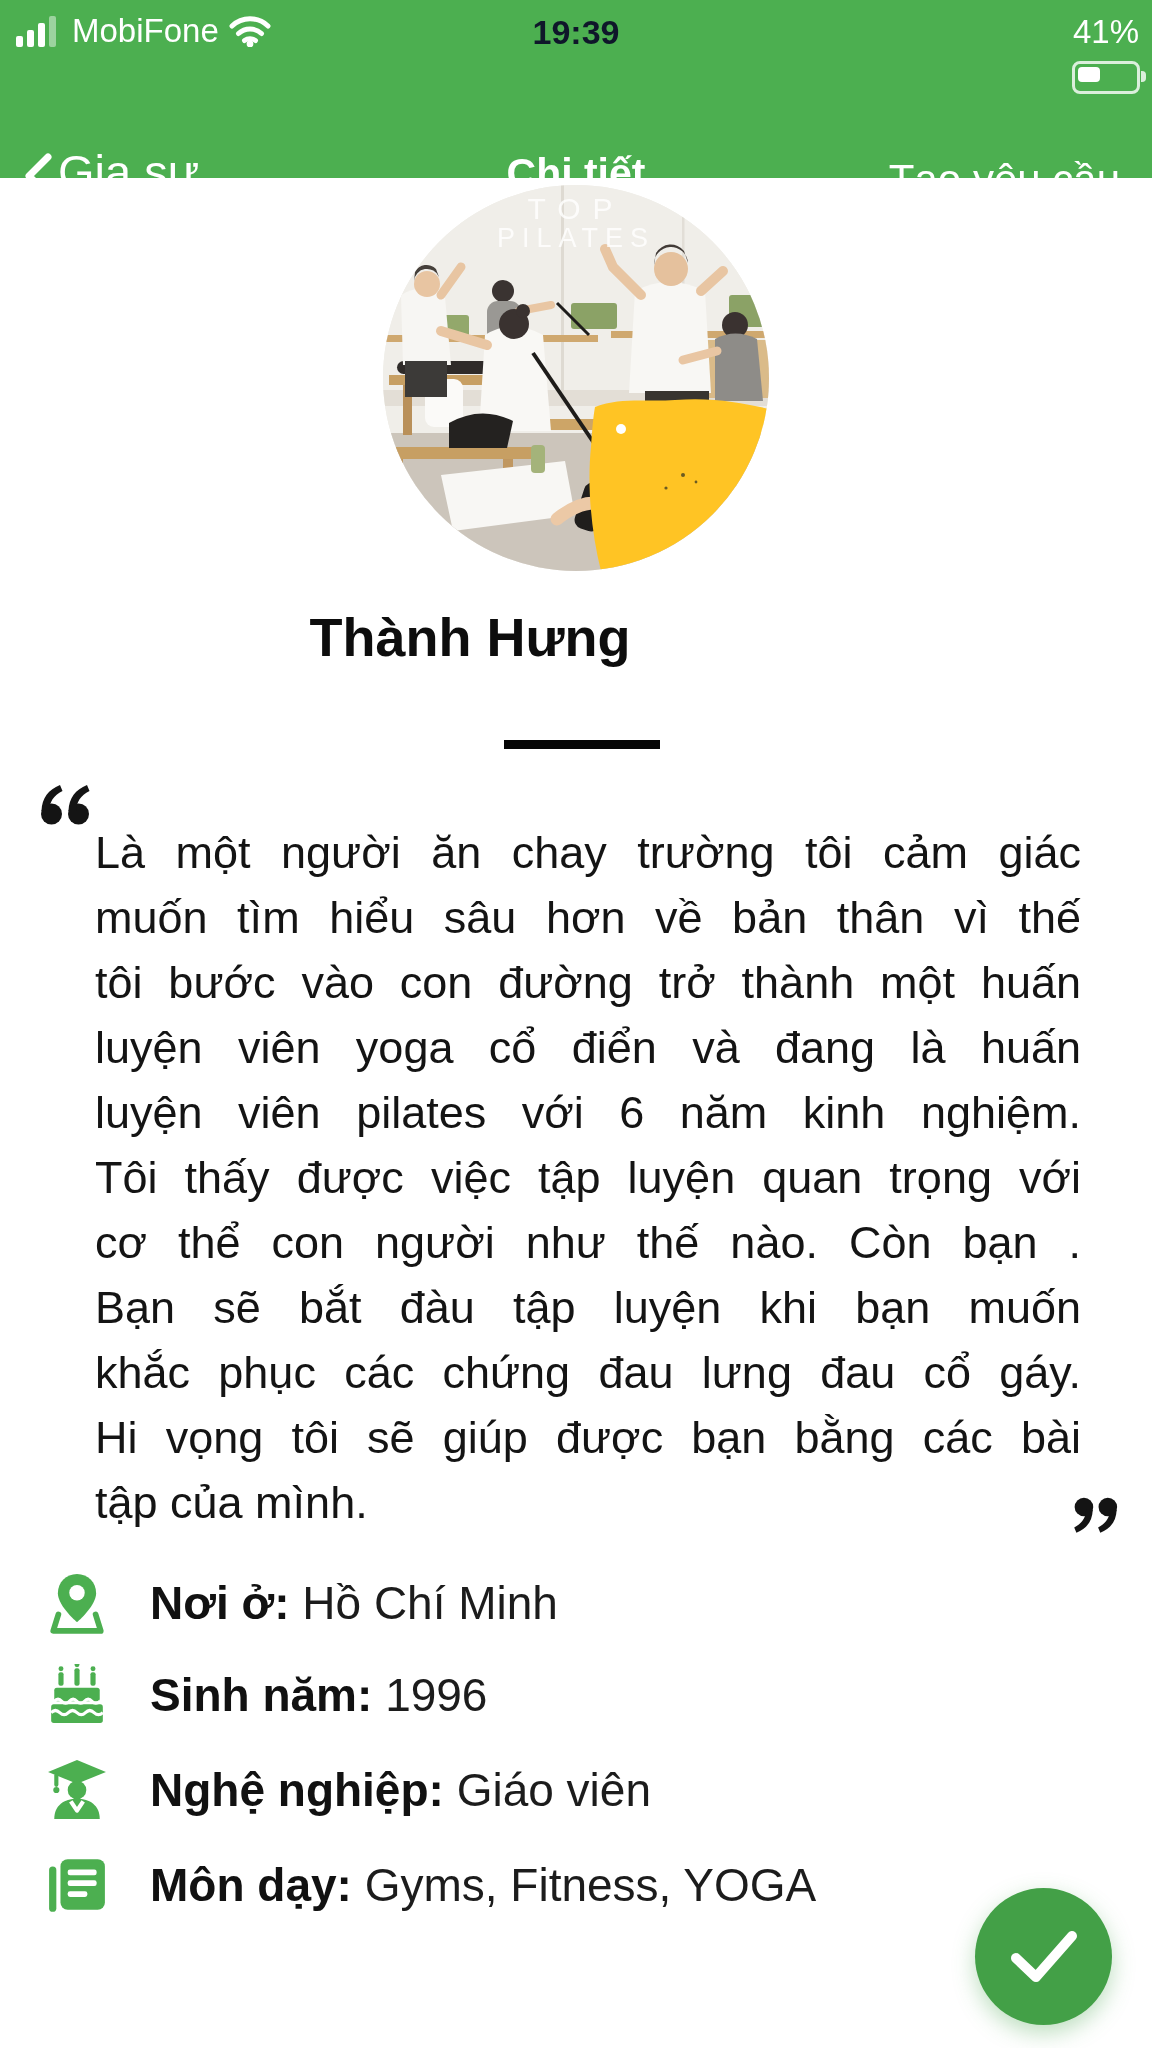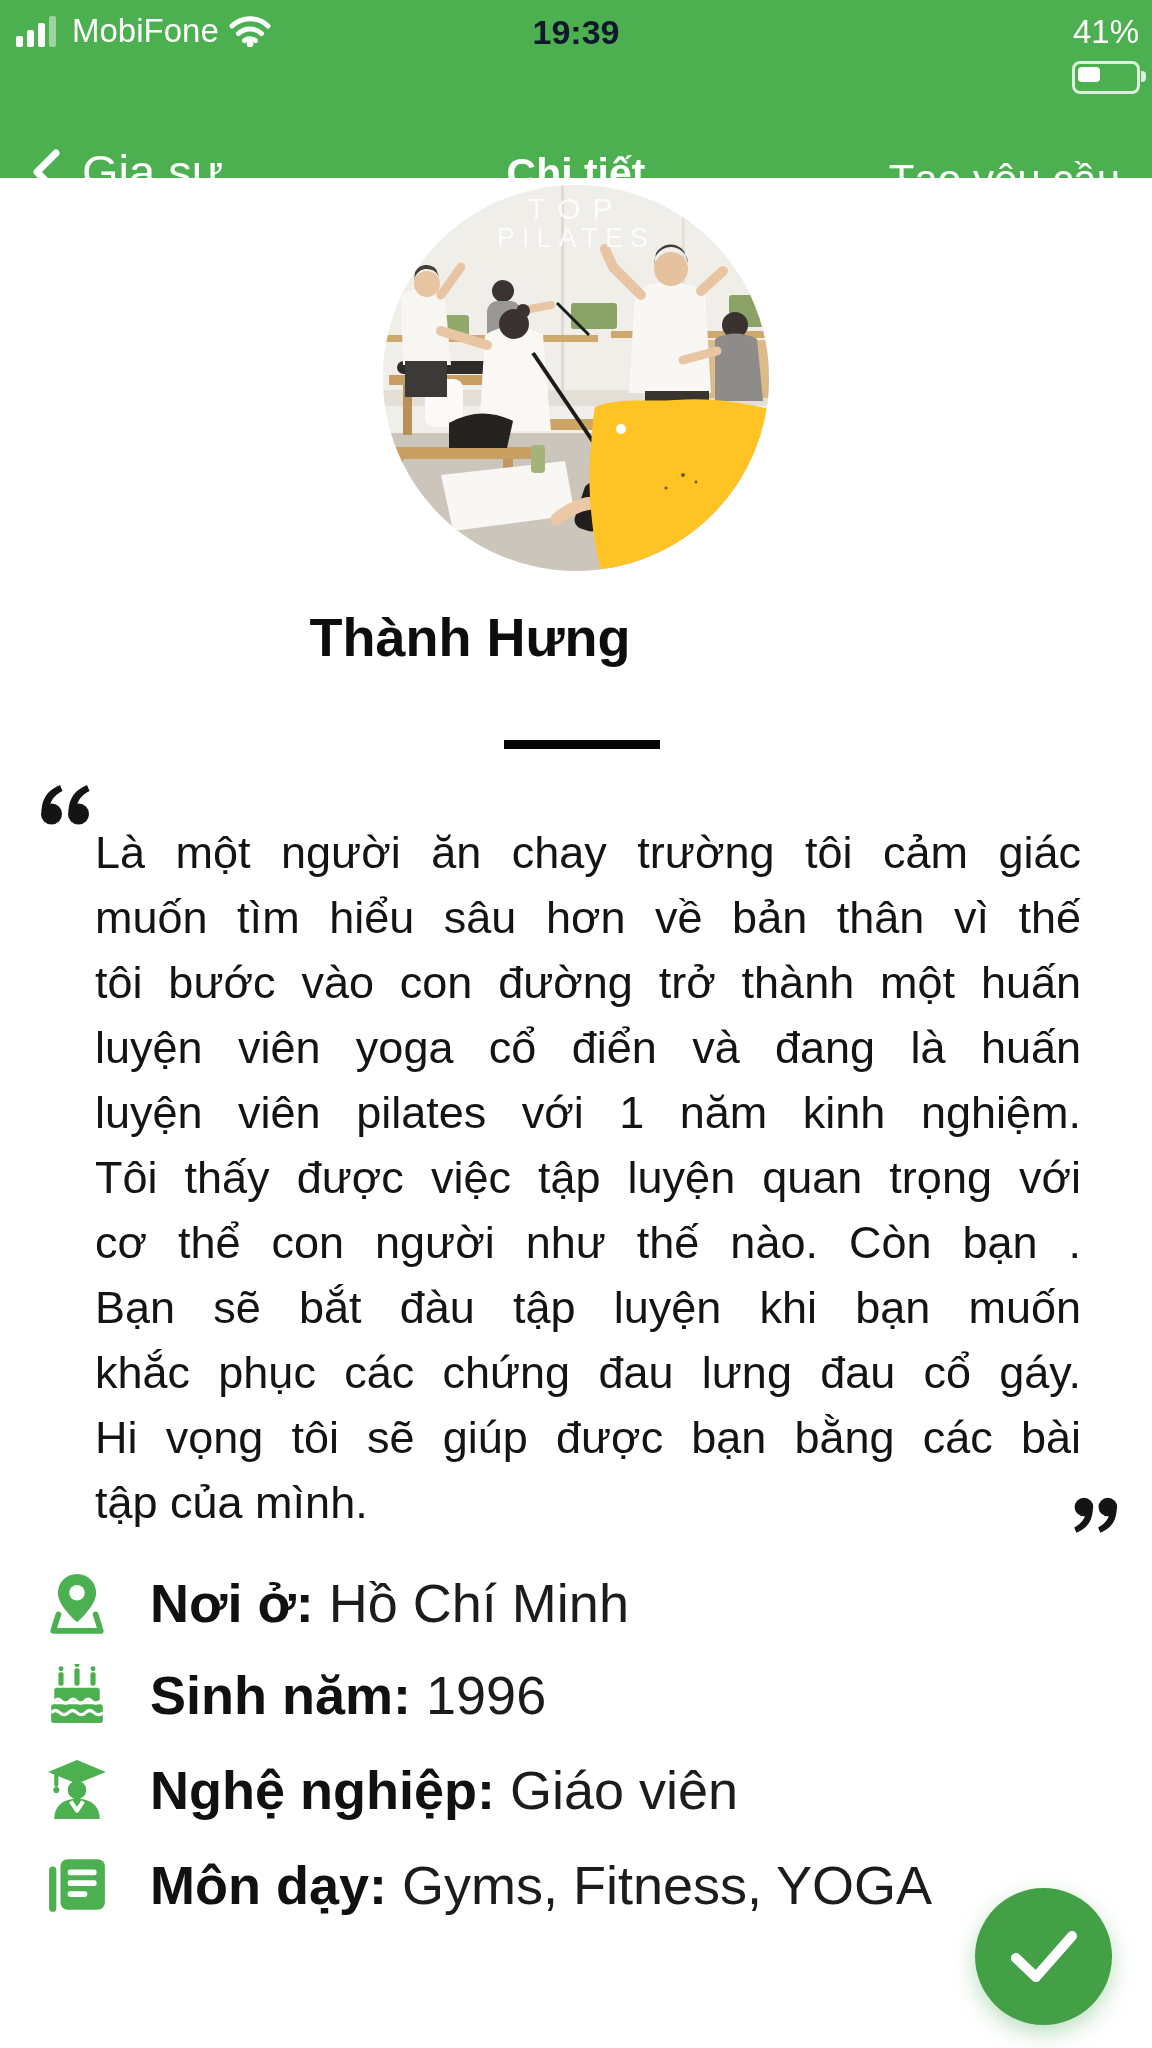--- a/index.html
+++ b/index.html
@@ -14,21 +14,21 @@
   .sb-left{position:absolute;left:16px;top:12px;display:flex;align-items:center;gap:10px;}
   .carrier{font-size:33px;color:#fff;}
   .sb-time{position:absolute;left:0;top:13px;width:1152px;text-align:center;font-size:34px;font-weight:700;color:#0f172a;}
   .sb-right{position:absolute;right:12px;top:13px;display:flex;align-items:center;gap:10px;flex-direction:column;}
   .batt-pct{font-size:33px;color:#fff;}
   .batt{position:relative;width:62px;height:27px;border:3px solid rgba(255,255,255,.8);border-radius:8px;}
   .batt-fill{position:absolute;left:3px;top:3px;width:22px;height:15px;background:#fff;border-radius:4px;}
   .batt-nub{position:absolute;right:-9px;top:7px;width:5px;height:11px;background:rgba(255,255,255,.8);border-radius:0 4px 4px 0;}
 
   .navbar{position:absolute;left:0;top:58px;width:1152px;height:120px;color:#fff;}
-  .nav-back{position:absolute;left:32px;top:86px;display:flex;align-items:center;gap:22px;cursor:pointer;}
+  .nav-back{position:absolute;left:24px;top:86px;display:flex;align-items:flex-end;gap:6px;cursor:pointer;}
   .nav-back-label{font-size:47px;color:#fff;}
   .nav-title{position:absolute;left:0;top:92px;width:1152px;text-align:center;font-size:41px;font-weight:700;color:#fff;}
   .nav-action{position:absolute;right:32px;top:98px;font-size:42px;color:#fff;cursor:pointer;}
 
   
   .avatar{position:absolute;left:383px;top:185px;width:386px;height:386px;border-radius:50%;overflow:hidden;background:#efede8;}
 
   
   .name{position:absolute;left:0;top:602px;width:940px;margin:0;text-align:center;
         font-size:54px;line-height:70px;font-weight:700;color:#0d0d0d;}
@@ -37,21 +37,21 @@
   
   .quote-open{position:absolute;left:40px;top:784px;}
   .quote-close{position:absolute;left:1072px;top:1496px;}
   .bio{position:absolute;left:95px;top:820px;width:986px;color:#141414;}
   .bio-line{height:65px;line-height:65px;font-size:45px;text-align:justify;text-align-last:justify;white-space:nowrap;}
   .bio-line.last{text-align:left;text-align-last:left;}
 
   
   .info-row{position:absolute;left:46px;display:flex;align-items:center;height:80px;}
   .info-icon{width:62px;height:62px;flex:0 0 62px;}
-  .info-text{margin-left:42px;font-size:54px;color:#1c1c1c;white-space:nowrap;}
+  .info-text{margin-left:42px;font-size:46px;color:#1c1c1c;white-space:nowrap;}
   .info-label{font-weight:700;color:#111;}
   .row-0{top:1563px;}
   .row-1{top:1655px;}
   .row-2{top:1750px;}
   .row-3{top:1845px;}
 
   
   .fab{position:absolute;left:975px;top:1888px;width:137px;height:137px;border-radius:50%;
        background:#43a047;border:none;display:flex;align-items:center;justify-content:center;
        box-shadow:0 8px 22px rgba(67,160,71,.35);cursor:pointer;padding:0;}
@@ -185,21 +185,21 @@
       <circle cx="38.5" cy="30" r="10.5"></circle>
       <path d="M28.5 27 C29 14 35.5 5.5 47 1 L49.5 7 C40.5 11.5 36.5 18 36 27 Z"></path>
     </g>
   </svg>
 
   <div class="bio">
     <div class="bio-line">Là một người ăn chay trường tôi cảm giác</div>
     <div class="bio-line">muốn tìm hiểu sâu hơn về bản thân vì thế</div>
     <div class="bio-line">tôi bước vào con đường trở thành một huấn</div>
     <div class="bio-line">luyện viên yoga cổ điển và đang là huấn</div>
-    <div class="bio-line">luyện viên pilates với 1 năm kinh nghiệm.</div>
+    <div class="bio-line">luyện viên pilates với 6 năm kinh nghiệm.</div>
     <div class="bio-line">Tôi thấy được việc tập luyện quan trọng với</div>
     <div class="bio-line">cơ thể con người như thế nào. Còn bạn .</div>
     <div class="bio-line">Bạn sẽ bắt đàu tập luyện khi bạn muốn</div>
     <div class="bio-line">khắc phục các chứng đau lưng đau cổ gáy.</div>
     <div class="bio-line">Hi vọng tôi sẽ giúp được bạn bằng các bài</div>
     <div class="bio-line last">tập của mình.</div>
   </div>
 
   <svg class="quote-close" width="46" height="38" viewBox="0 0 52 42">
     <g fill="#141414" transform="rotate(180 26 21)">

